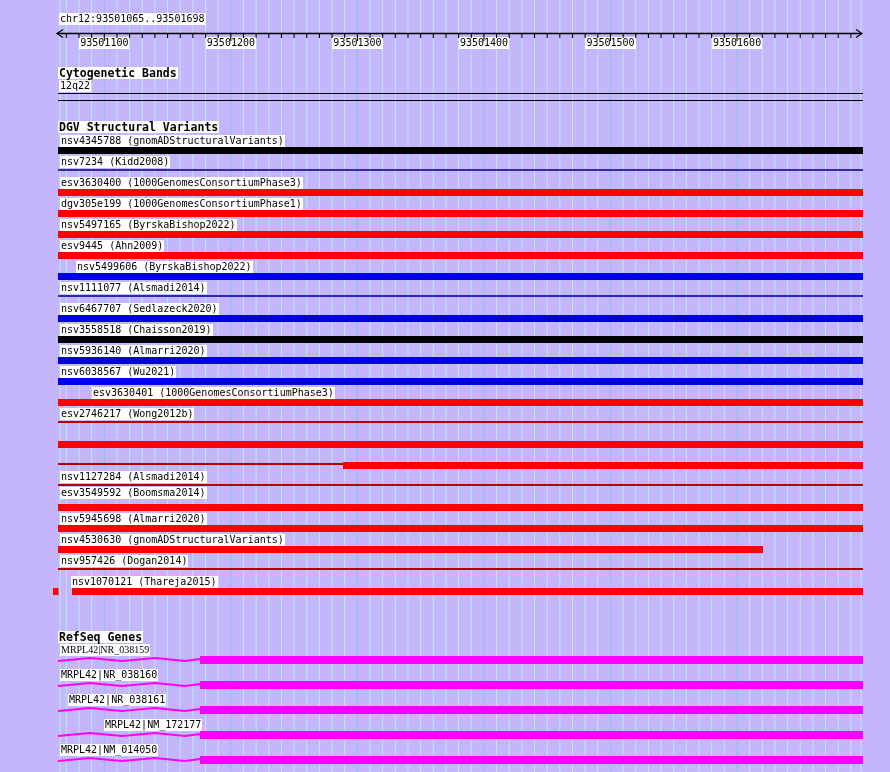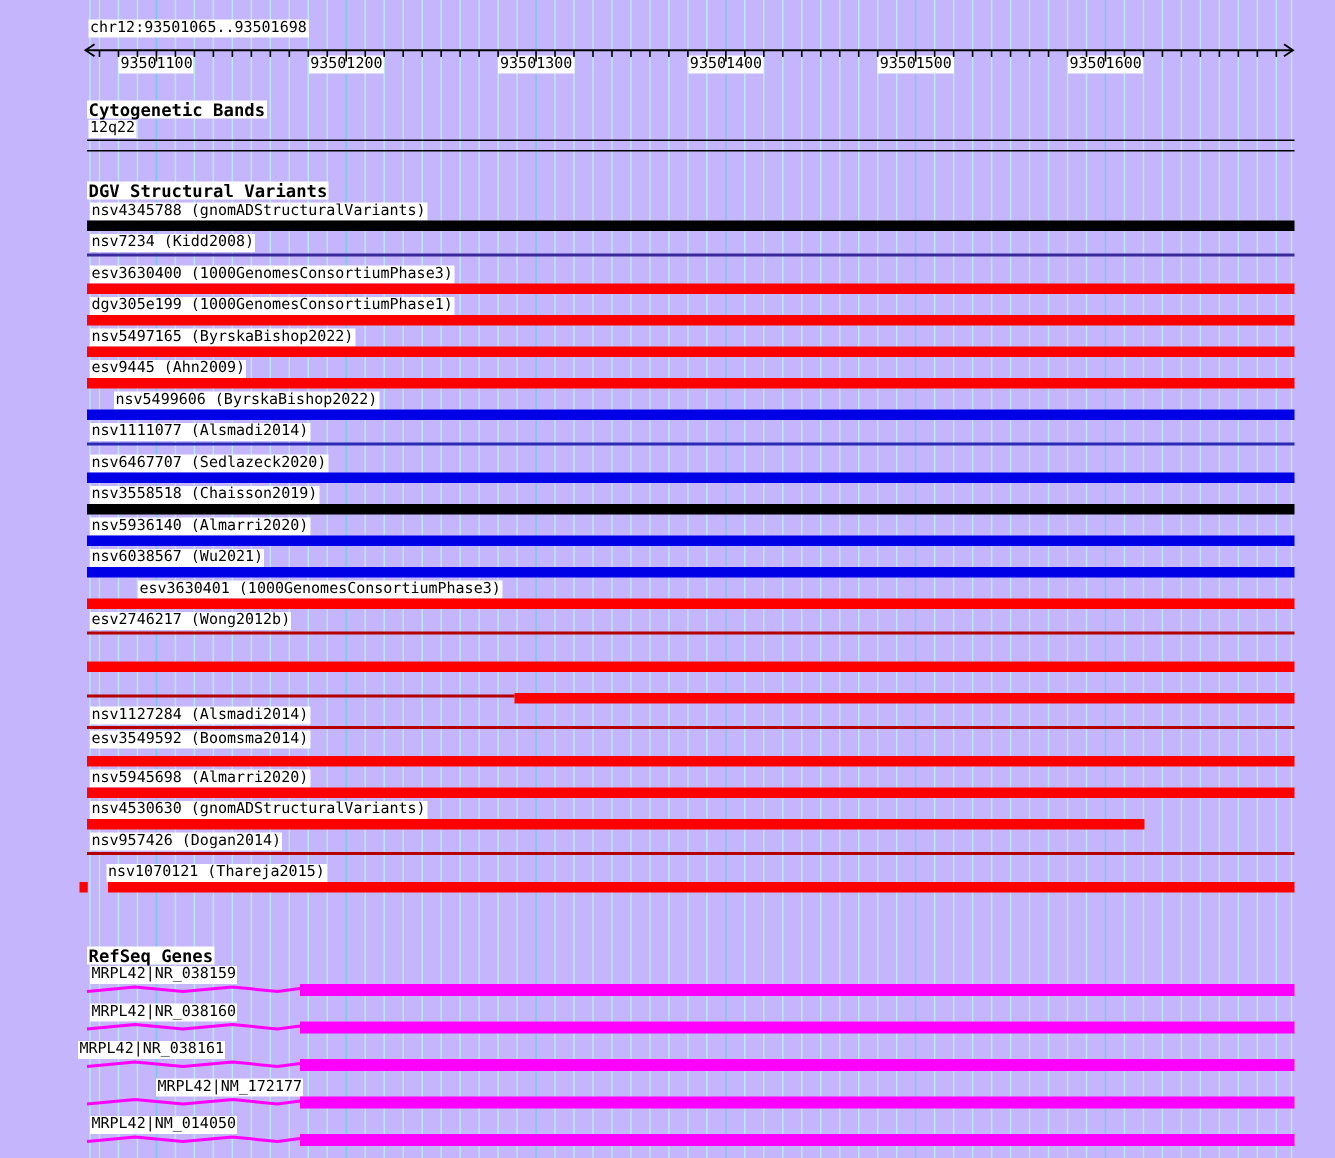--- a/index.html
+++ b/index.html
@@ -111,23 +111,23 @@
       <div class="t" style="left: 60px; top: 366px;">nsv6038567 (Wu2021)</div>
       <div class="t" style="left: 60px; top: 387px; margin-left: 32px;">esv3630401 (1000GenomesConsortiumPhase3)</div>
       <div class="t" style="left: 60px; top: 408px;">esv2746217 (Wong2012b)</div>
       <div class="t" style="left: 60px; top: 450px; margin-top: 37px;">esv3549592 (Boomsma2014)</div>
       <div class="t" style="left: 60px; top: 471px;">nsv1127284 (Alsmadi2014)</div>
       <div class="t" style="left: 60px; top: 492px; margin-top: 43px;">nsv6470440 (Sedlazeck2020)</div>
       <div class="t" style="left: 60px; top: 513px;">nsv5945698 (Almarri2020)</div>
       <div class="t" style="left: 60px; top: 534px;">nsv4530630 (gnomADStructuralVariants)</div>
       <div class="t" style="left: 60px; top: 555px;">nsv957426 (Dogan2014)</div>
       <div class="t" style="left: 71px; top: 576px;">nsv1070121 (Thareja2015)</div>
-      <div class="t" style="left: 60px; top: 644px;">MRPL42|NR_038159</div>
+      <div class="t" style="left: 60px; top: 644px; font-family: Liberation Serif, serif;">MRPL42|NR_038159</div>
       <div class="t" style="left: 60px; top: 669px;">MRPL42|NR_038160</div>
-      <div class="t" style="left: 52px; top: 694px; text-align: center;">MRPL42|NR_038161</div>
+      <div class="t" style="left: 68px; top: 694px; text-align: center;">MRPL42|NR_038161</div>
       <div class="t" style="left: 60px; top: 719px; margin-left: 44px;">MRPL42|NM_172177</div>
       <div class="t" style="left: 60px; top: 744px;">MRPL42|NM_014050</div>
     </div>
 
   <svg id="marks" xmlns="http://www.w3.org/2000/svg">
       <line x1="57" y1="33.5" x2="862" y2="33.5" stroke="#000" stroke-width="1.3"></line>
       <polyline points="63,29.5 57,33.5 63,37.5" fill="none" stroke="#000" stroke-width="1.2"></polyline>
       <polyline points="856,29.5 862,33.5 856,37.5" fill="none" stroke="#000" stroke-width="1.2"></polyline>
       <line x1="66.32701421800948" x2="66.32701421800948" y1="33.5" y2="38" stroke="#000" stroke-width="1.1"></line>
       <line x1="78.98104265402844" x2="78.98104265402844" y1="33.5" y2="38" stroke="#000" stroke-width="1.1"></line>

